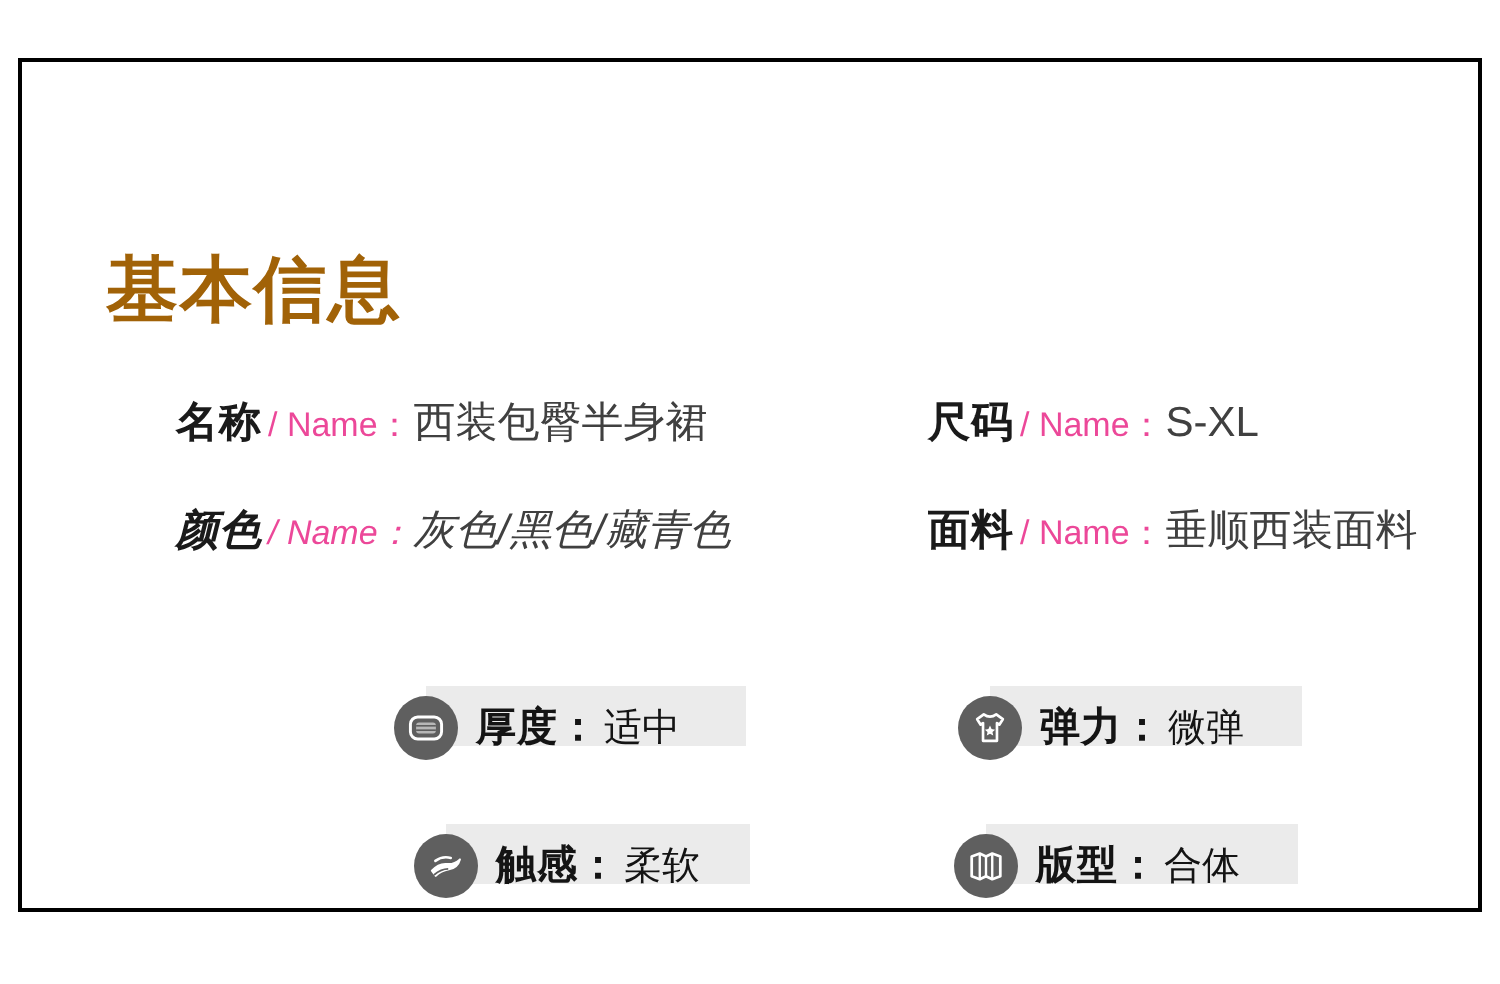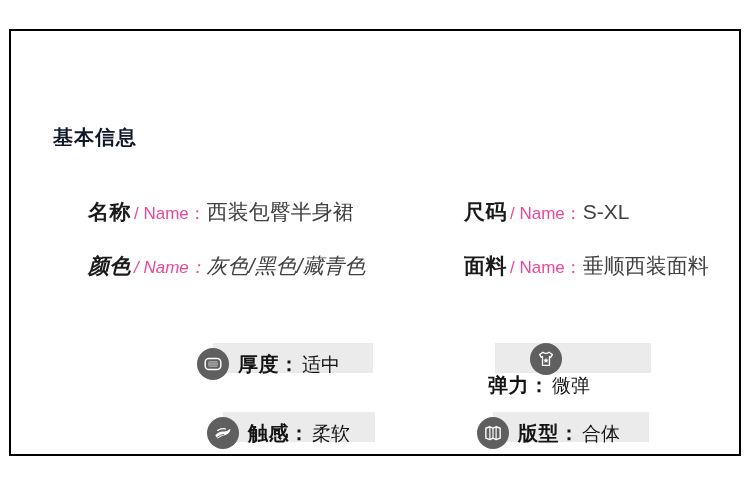--- a/index.html
+++ b/index.html
@@ -16,24 +16,24 @@
     left:9px;top:29px;
     width:732px;height:427px;
     border:2px solid #000;
     box-sizing:border-box;
     background:#fff;
   }
 
   .page-title{
     position:absolute;
     left:42px;top:96px;
-    font-size:20px;
+    font-size:36px;
     font-weight:bold;
     letter-spacing:1px;
-    color:#0f172a;
+    color:#a16207;
     line-height:1;
     white-space:nowrap;
   }
 
   
   .info-row{
     position:absolute;
     white-space:nowrap;
     line-height:1;
     color:#1a1a1a;
@@ -109,21 +109,21 @@
   }
   .chip .chip-val{
     font-size:19px;
     font-weight:normal;
     color:#141414;
     margin-left:3px;
   }
 
   .chip-thickness{left:186px;top:312px;}
   .chip-thickness .chip-bar{width:160px;}
-  .chip-elastic  {left:468px;top:312px;flex-direction:column;}
+  .chip-elastic  {left:468px;top:312px;}
   .chip-elastic  .chip-bar{width:156px;}
   .chip-touch    {left:196px;top:381px;justify-content:center;}
   .chip-touch    .chip-bar{width:152px;}
   .chip-fit      {left:466px;top:381px;}
   .chip-fit      .chip-bar{width:156px;}
 </style>
 </head>
 <body>
 
 <div id="root">

